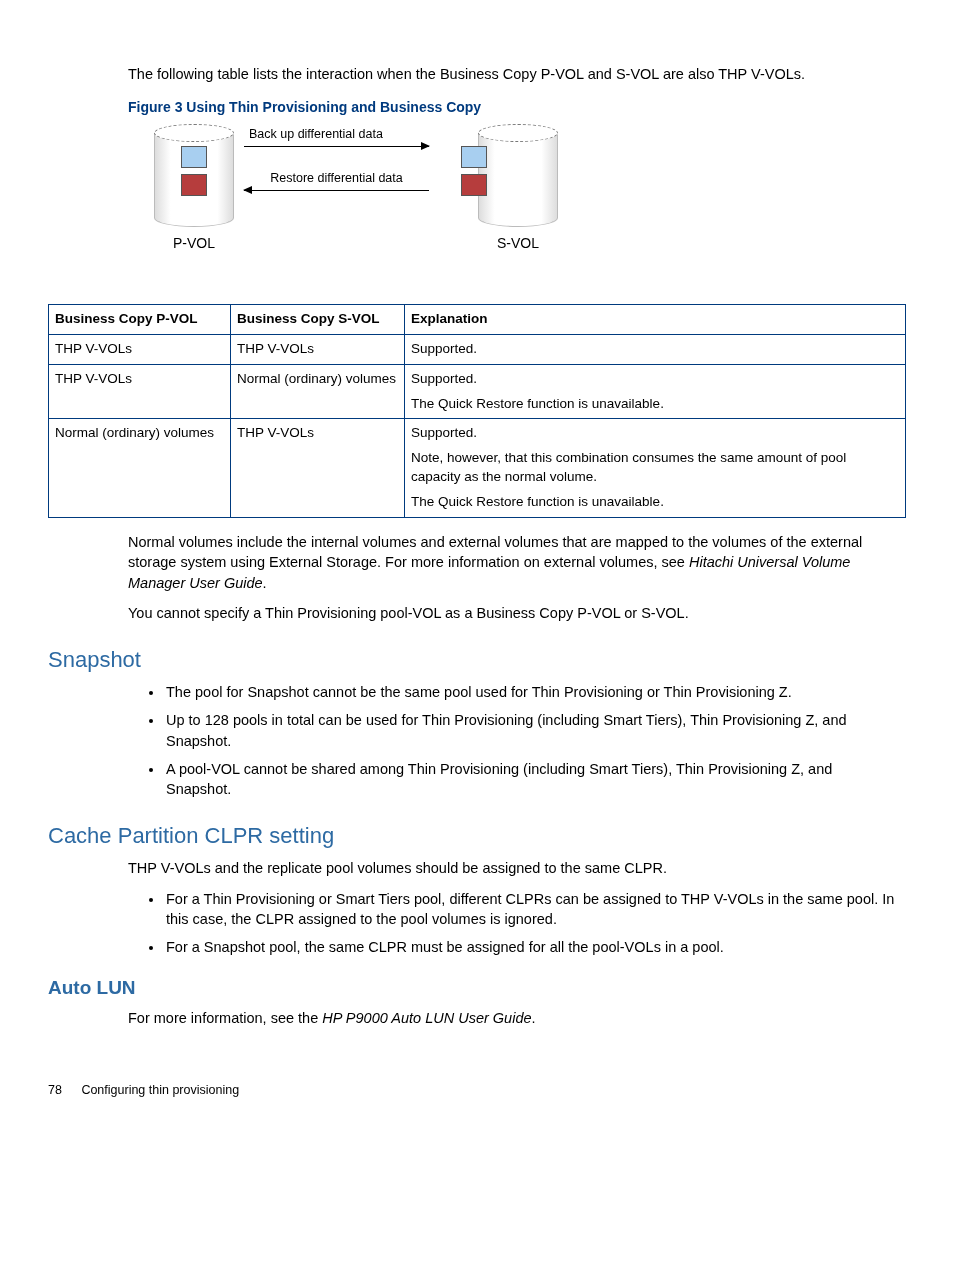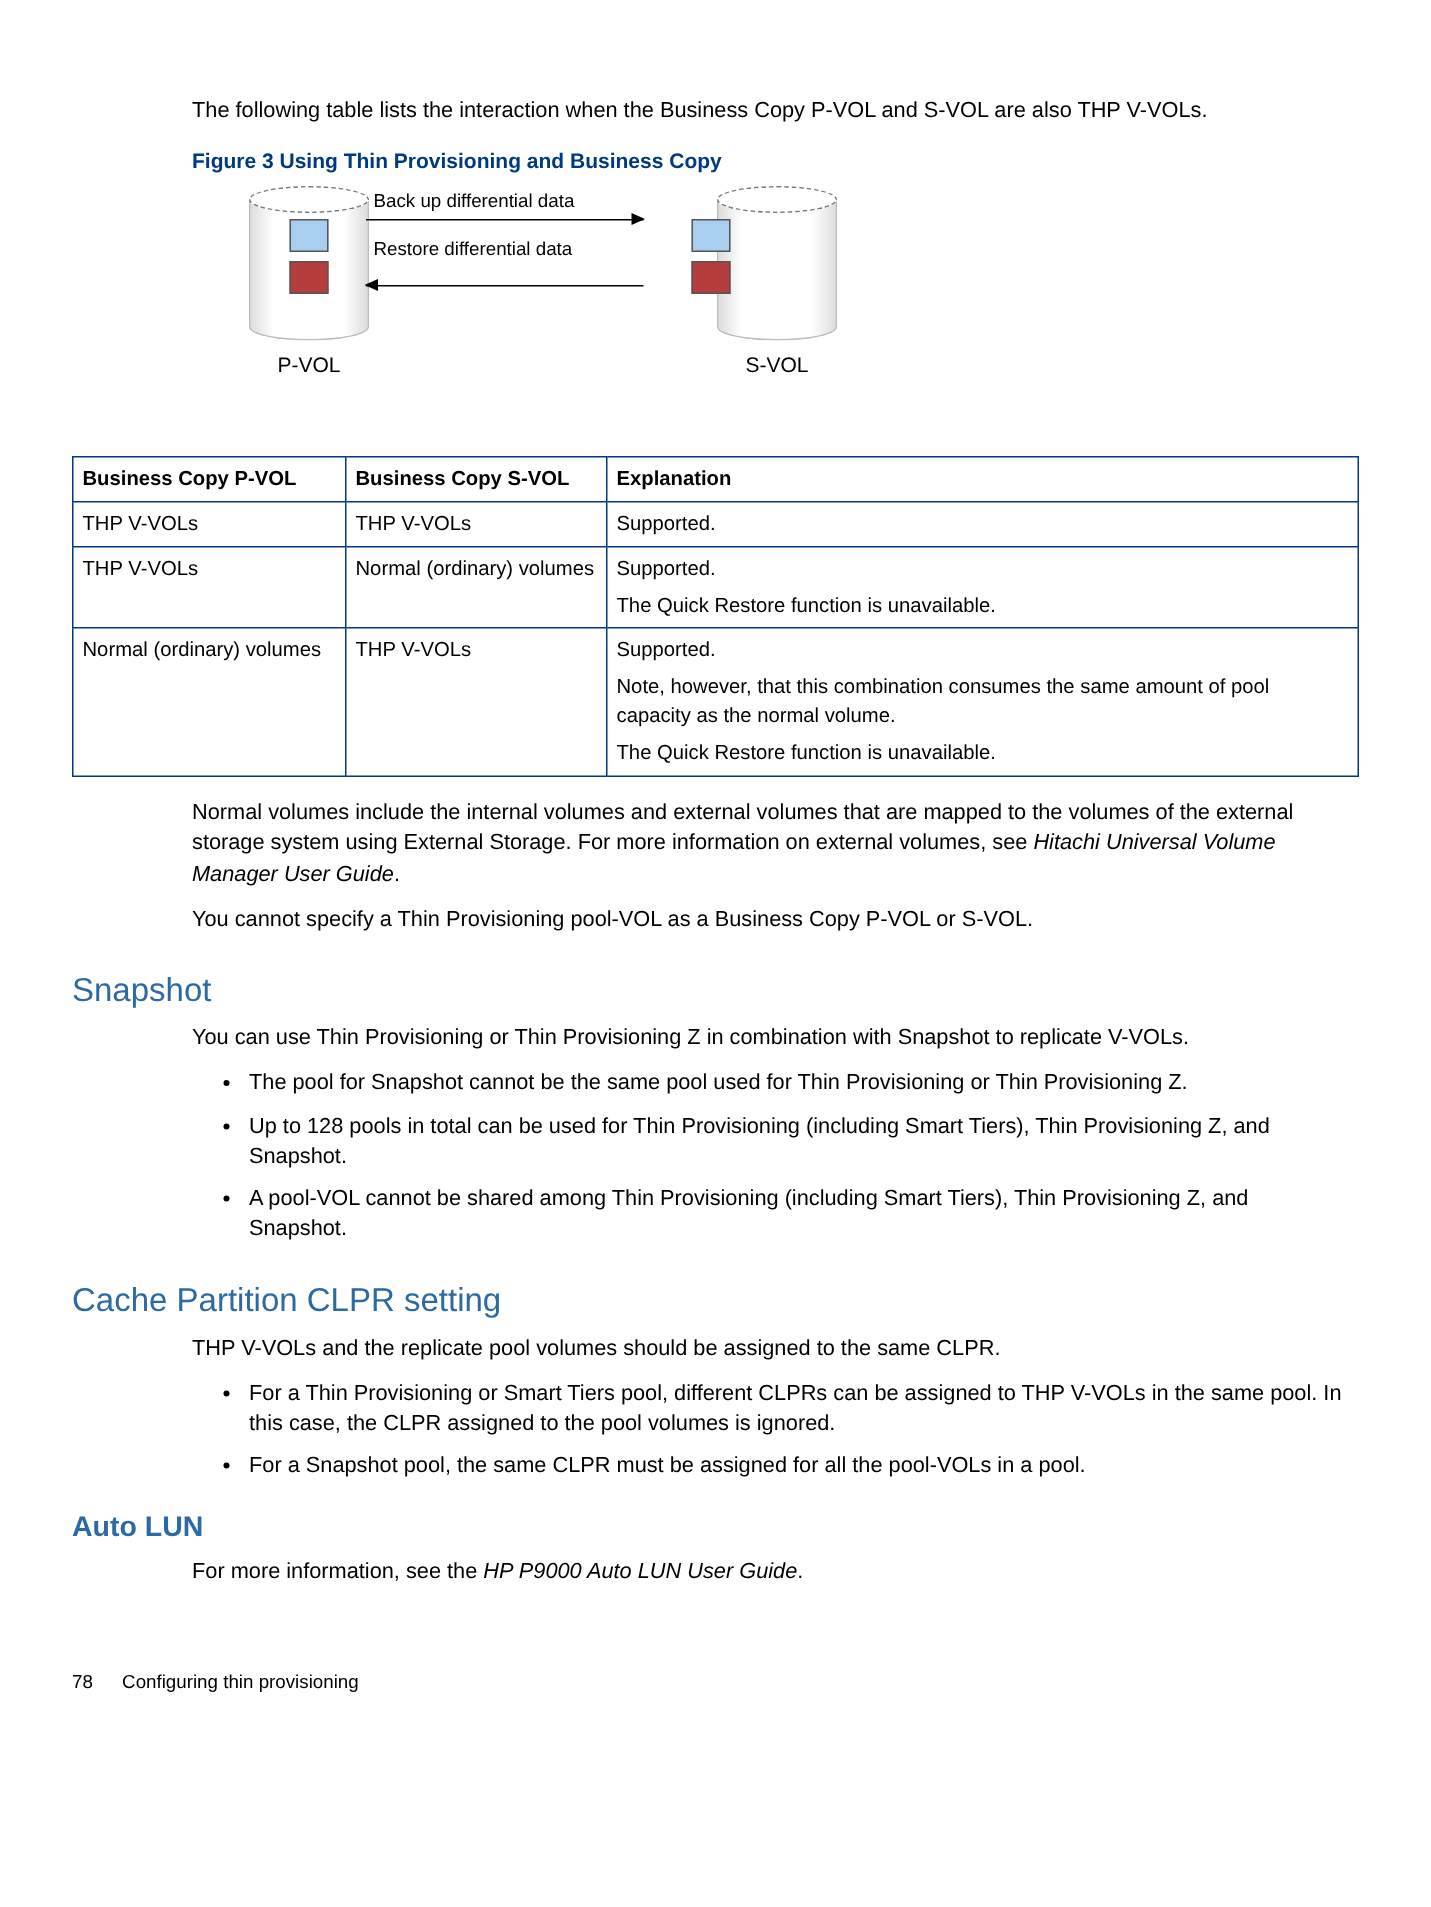--- a/index.html
+++ b/index.html
@@ -27,21 +27,21 @@
     width: 410px;
     height: 150px;
     margin: 6px 0 30px 26px;
   }
   .cyl {
     position: absolute;
     width: 80px;
     height: 100px;
     top: 0;
   }
-  .cyl.p { left: 12px; }
+  .cyl.p { left: 0; }
   .cyl.s { left: 280px; padding-left: 44px; }
   .cyl-top {
     width: 80px;
     height: 18px;
     border: 1px dashed #777;
     border-radius: 50%;
     position: absolute;
     top: 0;
     background: #fff;
   }
@@ -72,21 +72,21 @@
     text-align: center;
     font-size: 14px;
   }
   .arrow-text {
     position: absolute;
     font-size: 12.5px;
     left: 95px;
     width: 175px;
   }
   .arrow-text.top { top: 2px; }
-  .arrow-text.bot { top: 34px; }
+  .arrow-text.bot { top: 46px; text-align: center; }
   .arrow {
     position: absolute;
     left: 90px;
     width: 185px;
     height: 1px;
     background: #000;
   }
   .arrow.top { top: 22px; }
   .arrow.bot { top: 66px; }
   .arrow::after {
@@ -217,21 +217,20 @@
 
 <div class="indent">
   <p class="para">
     <span>Normal volumes include the internal volumes and external volumes that are mapped to the volumes of the external storage system using External Storage. For more information on external volumes, see </span><span class="italic">Hitachi Universal Volume Manager User Guide</span><span>.</span>
   </p>
   <p class="para">You cannot specify a Thin Provisioning pool-VOL as a Business Copy P-VOL or S-VOL.</p>
 </div>
 
 <h2 class="section">Snapshot</h2>
 <div class="indent">
-  <p class="para">You can use Thin Provisioning or Thin Provisioning Z in combination with Snapshot to replicate V-VOLs.</p>
   <ul class="bullets">
     <li>The pool for Snapshot cannot be the same pool used for Thin Provisioning or Thin Provisioning Z.</li>
     <li>Up to 128 pools in total can be used for Thin Provisioning (including Smart Tiers), Thin Provisioning Z, and Snapshot.</li>
     <li>A pool-VOL cannot be shared among Thin Provisioning (including Smart Tiers), Thin Provisioning Z, and Snapshot.</li>
   </ul>
 </div>
 
 <h2 class="section">Cache Partition CLPR setting</h2>
 <div class="indent">
   <p class="para">THP V-VOLs and the replicate pool volumes should be assigned to the same CLPR.</p>

